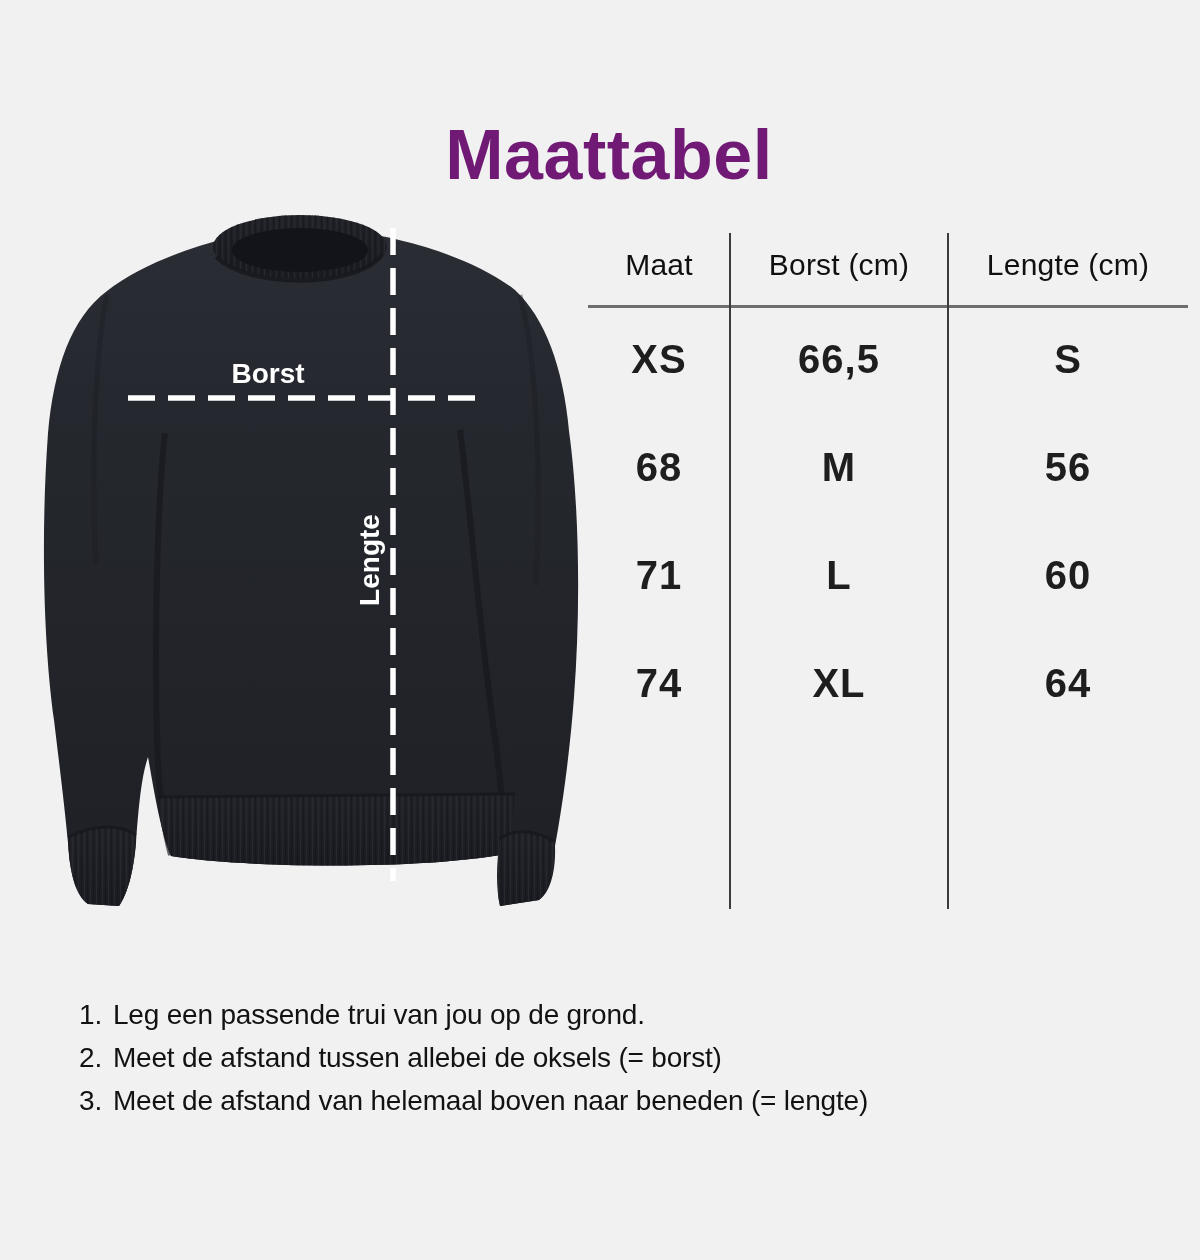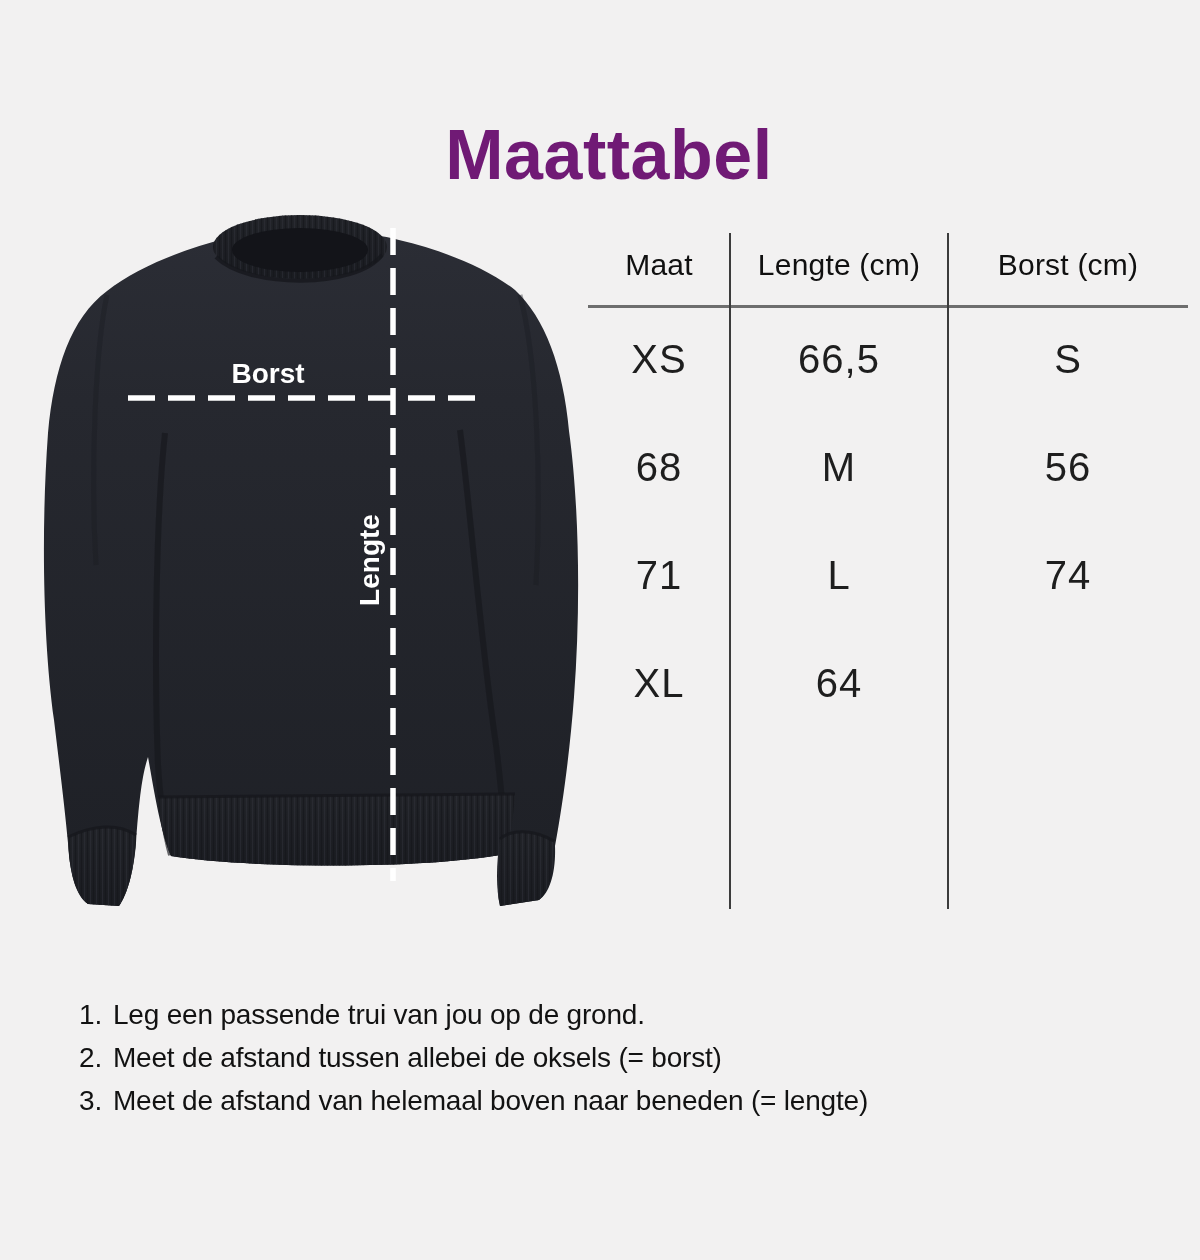--- a/index.html
+++ b/index.html
@@ -46,21 +46,21 @@
   }
   .col-sep.sep-1{left:141px;}
   .col-sep.sep-2{left:359px;}
   .tbody{
     position:absolute;left:0;top:80px;width:600px;
     display:grid;grid-template-columns:142px 218px 240px;
     grid-auto-rows:108px;
   }
   .cell{
     display:flex;align-items:center;justify-content:center;
-    font-size:40px;font-weight:400;color:#1e1e1e;letter-spacing:1px;
+    font-size:40px;font-weight:700;color:#1e1e1e;letter-spacing:1px;
   }
   
   .instructions{position:absolute;left:62px;top:999px;}
   .instr-row{
     display:flex;align-items:baseline;height:43px;
     font-size:28px;color:#121212;letter-spacing:-.2px;
   }
   .instr-row .num{
     width:40px;text-align:right;margin-right:11px;
     font-weight:400;flex:0 0 auto;
@@ -149,39 +149,40 @@
       <line x1="385" y1="23" x2="385" y2="676" stroke="#ffffff" stroke-width="5.5" stroke-dasharray="27 13"></line>
     </svg>
 
     <div class="measure-label label-borst">Borst</div>
     <div class="measure-label label-lengte">Lengte</div>
   </div>
 
   <div class="size-table">
     <div class="thead">
       <div class="hcell">Maat</div>
+      <div class="hcell">Borst (cm)</div>
       <div class="hcell">Lengte (cm)</div>
-      <div class="hcell">Borst (cm)</div>
     </div>
     <div class="header-rule"></div>
     <div class="col-sep sep-1"></div>
     <div class="col-sep sep-2"></div>
 
     <div class="tbody">
       <div class="cell">XS</div>
       <div class="cell">66,5</div>
 
       <div class="cell">S</div>
       <div class="cell">68</div>
 
       <div class="cell">M</div>
       <div class="cell">56</div>
       <div class="cell">71</div>
 
       <div class="cell">L</div>
+      <div class="cell">60</div>
       <div class="cell">74</div>
 
       <div class="cell">XL</div>
       <div class="cell">64</div>
     </div>
   </div>
 
   <div class="instructions">
     <div class="instr-row">
       <span class="num">1.</span>

